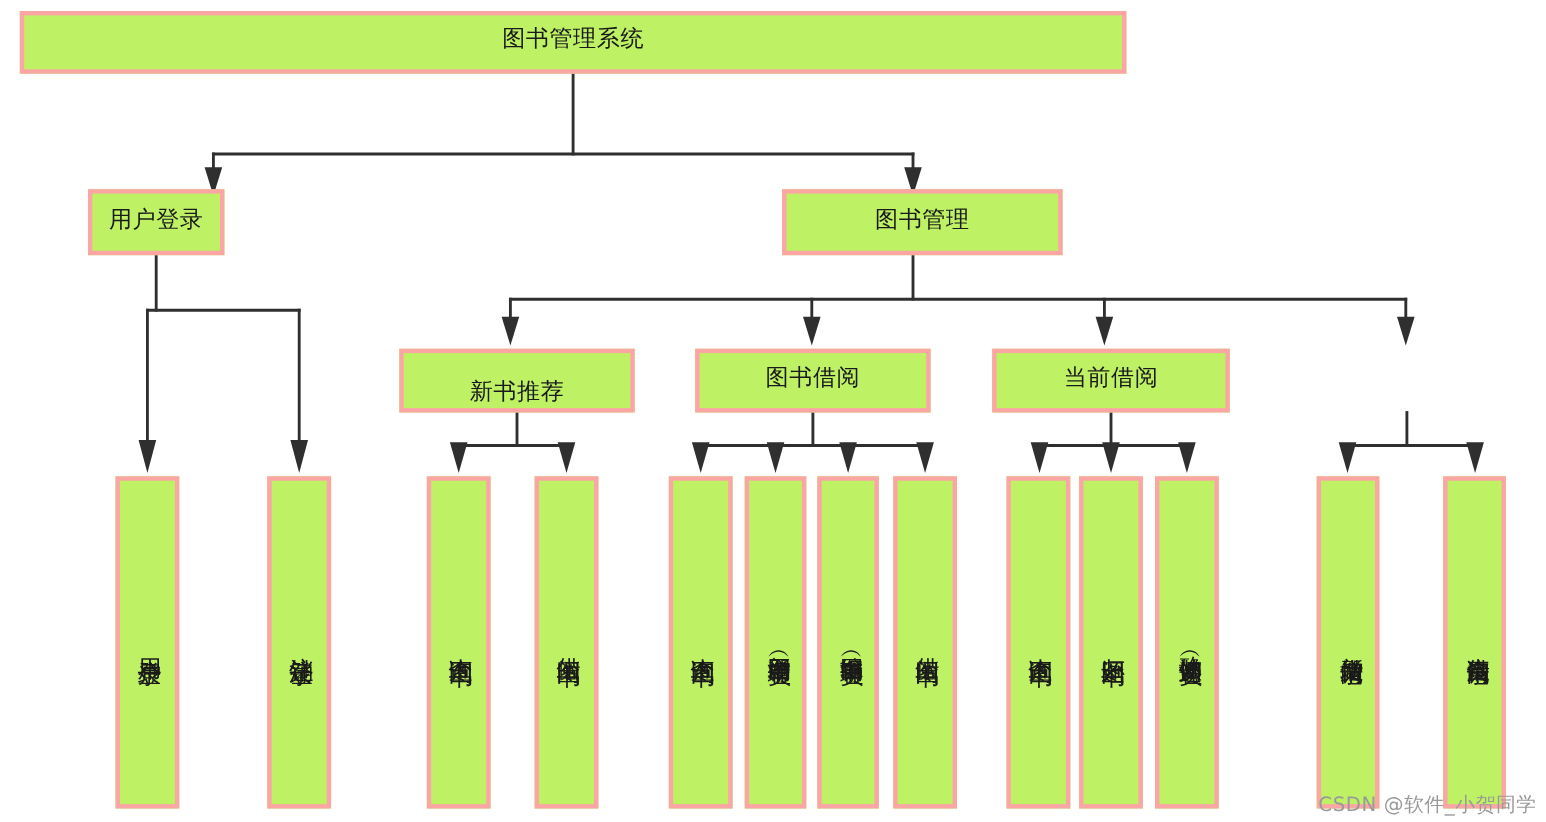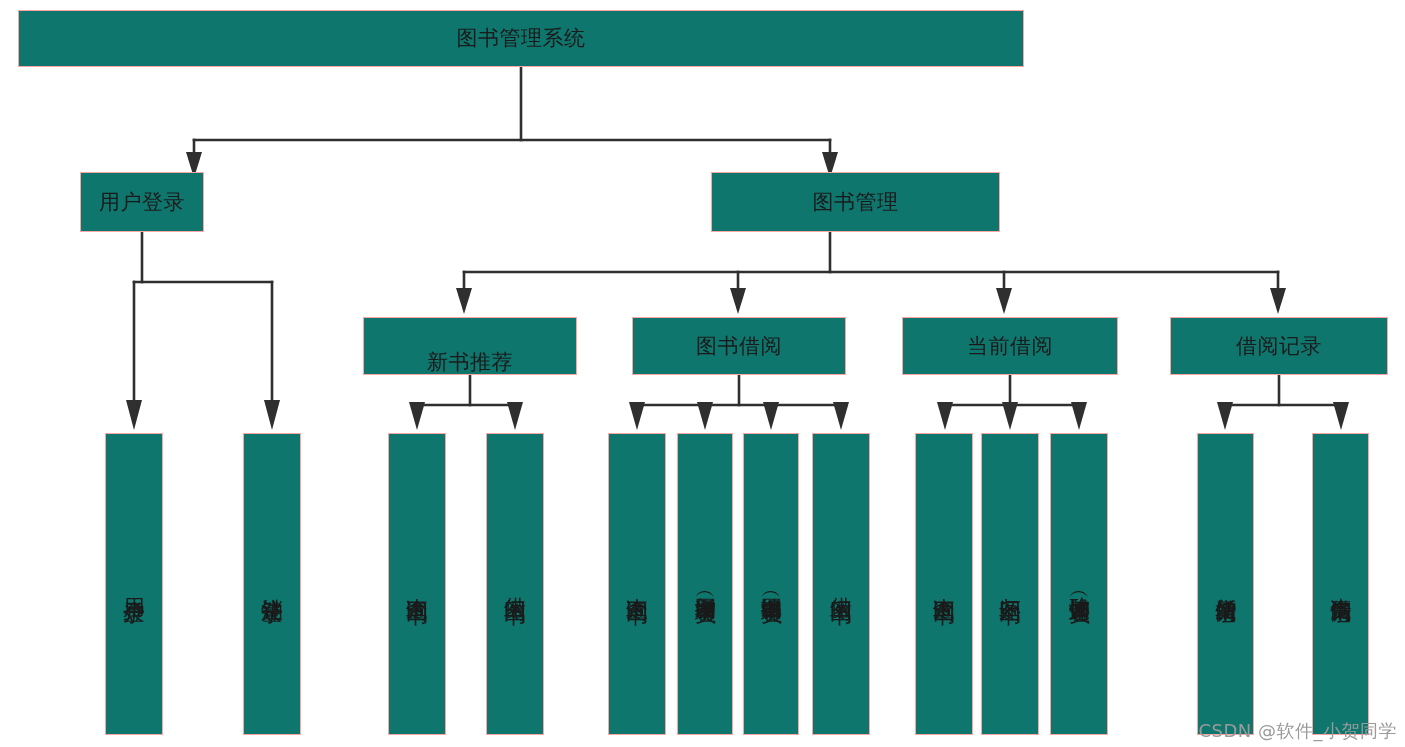--- a/index.html
+++ b/index.html
@@ -23,26 +23,27 @@
     position: absolute;
     left: 0;
     top: 0;
     width: 1405px;
     height: 747px;
     pointer-events: none;
   }
   .node {
     position: absolute;
     box-sizing: border-box;
-    background: #0f766e;
-    border: 1px solid #fca5a5;
+    background: #bef264;
+    border: 4px solid #fca5a5;
     display: flex;
     align-items: center;
     justify-content: center;
     overflow: hidden;
+    font-family: Liberation Mono, monospace;
   }
   .node .label {
     color: #1a1a1a;
     text-align: center;
     line-height: 1.08;
     white-space: pre;
     letter-spacing: 0.5px;
   }
   .node.horiz .label {
     font-size: 21px;
@@ -157,39 +158,36 @@
   </svg>
 
   <div class="node horiz" style="left:18px; top:10px; width:1006px; height:57px;">
     <span class="label">图书管理系统</span>
   </div>
 
   <div class="node horiz" style="left:80px; top:172px; width:124px; height:60px;">
     <span class="label">用户登录</span>
   </div>
 
-  <div class="node horiz" style="left:711px; top:172px; width:289px; height:60px;">
+  <div class="node horiz" style="left:711px; top:172px; width:255px; height:60px;">
     <span class="label">图书管理</span>
   </div>
 
   <div class="node horiz" style="left:363px; top:317px; width:214px; height:58px;align-items:flex-end;">
     <span class="label">新书推荐</span>
   </div>
 
   <div class="node horiz" style="left:632px; top:317px; width:214px; height:58px;">
     <span class="label">图书借阅</span>
   </div>
 
   <div class="node horiz" style="left:902px; top:317px; width:216px; height:58px;">
     <span class="label">当前借阅</span>
   </div>
 
-  <div class="node horiz" style="left:1170px; top:317px; width:218px; height:58px;">
-    <span class="label">借阅记录</span>
-  </div>
 
   <div class="node vert" style="left:105px; top:433px; width:58px; height:302px;">
     <span class="label">用户登录</span>
   </div>
 
   <div class="node vert" style="left:243px; top:433px; width:58px; height:302px;">
     <span class="label">注销登录</span>
   </div>
 
   <div class="node vert" style="left:388px; top:433px; width:58px; height:302px;">

